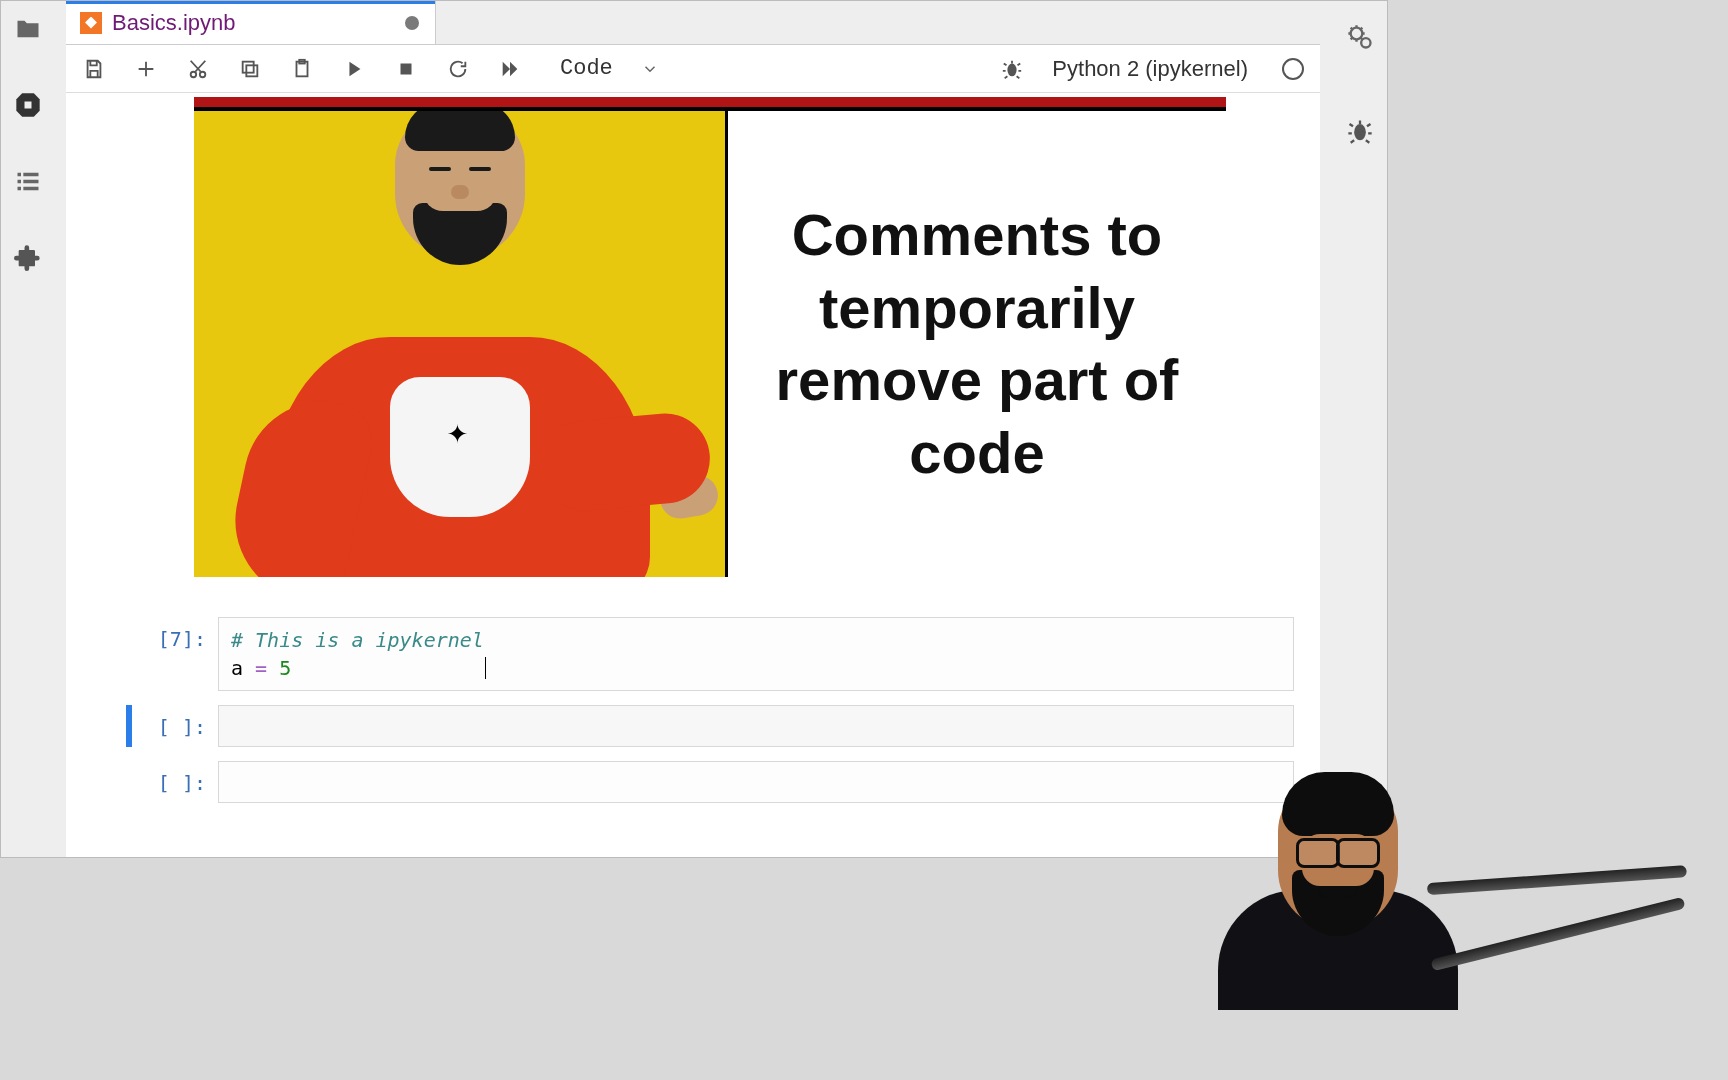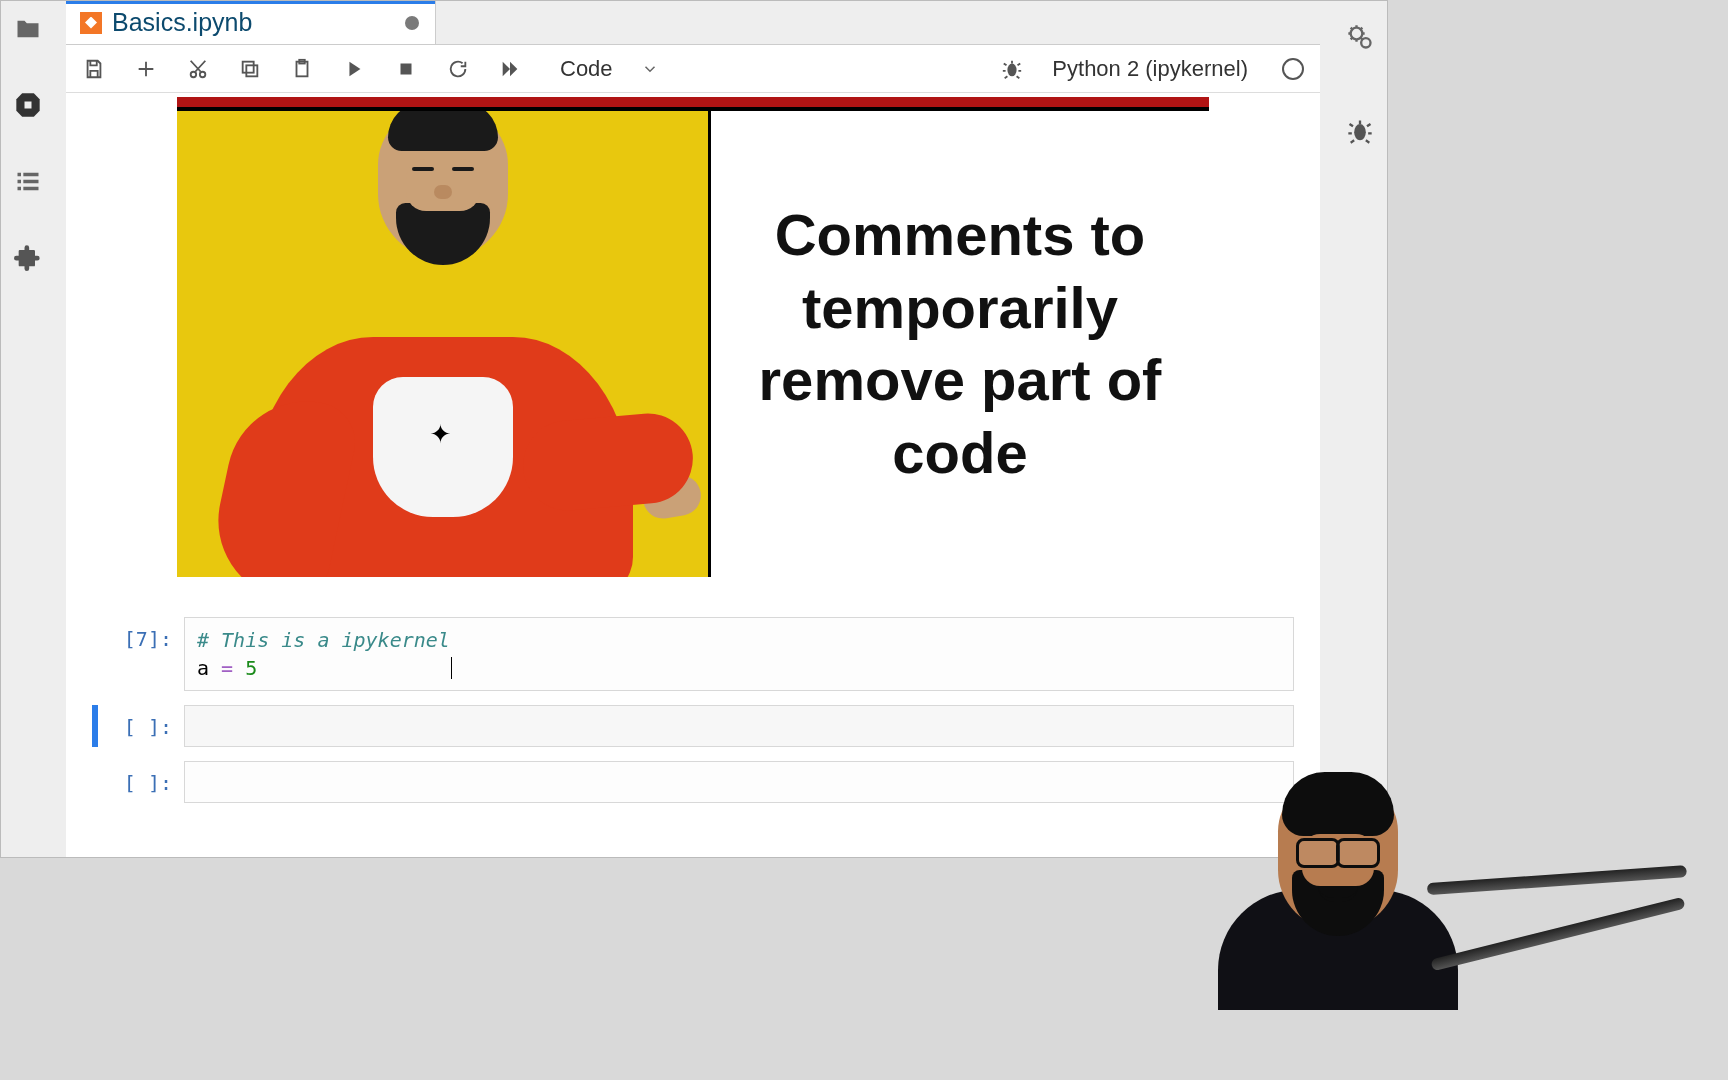--- a/index.html
+++ b/index.html
@@ -15,37 +15,37 @@
   
   
   .main-col { position: absolute; left: 65px; top: 0; right: 67px; height: 100%; background: #fff; display: flex; flex-direction: column; }
   
   
   .tab-bar { height: 44px; background: #eeeeee; display: flex; align-items: stretch; border-bottom: 1px solid #ccc; }
   .tab { position: relative; padding: 0 46px 0 14px; display: flex; align-items: center; gap: 10px; background: #fff; border-right: 1px solid #ccc; min-width: 370px; }
   .tab::before { content: ""; position: absolute; top: 0; left: 0; right: 0; height: 3px; background: #2b7de9; }
   .tab-logo { width: 22px; height: 22px; background: #f37626; display: inline-block; border: 2px solid #f37626; position: relative; }
   .tab-logo::after { content: ""; position: absolute; inset: 3px; background: #fff; clip-path: polygon(50% 0, 100% 50%, 50% 100%, 0 50%); }
-  .tab-title { font-size: 25px; color: #0c4a6e; }
+  .tab-title { font-size: 22px; color: #701a75; }
   .tab-dirty { position: absolute; right: 16px; width: 14px; height: 14px; border-radius: 50%; background: #7a7a7a; }
   
   
   .toolbar { height: 48px; background: #fff; border-bottom: 1px solid #ddd; display: flex; align-items: center; padding: 0 16px; gap: 28px; }
-  .toolbar-group { display: flex; align-items: center; gap: 28px; }
+  .toolbar-group { display: flex; align-items: center; gap: 28px; font-family: Liberation Mono, monospace; }
   .tb-btn { width: 24px; height: 24px; display: flex; align-items: center; justify-content: center; color: #555; cursor: pointer; }
   .tb-btn svg { width: 22px; height: 22px; fill: none; stroke: currentColor; stroke-width: 2; }
   .tb-btn.filled svg { fill: currentColor; stroke: none; }
   .celltype { display: flex; align-items: center; gap: 28px; font-size: 22px; color: #333; margin-left: 10px; cursor: pointer; }
   .celltype svg { width: 18px; height: 18px; stroke: #666; stroke-width: 2; fill: none; }
   .toolbar-spacer { flex: 1; }
   .kernel-label { font-size: 22px; color: #333; margin-right: 6px; }
   .kernel-circle { width: 22px; height: 22px; border: 2px solid #555; border-radius: 50%; }
   
   
-  .notebook { flex: 1; overflow: hidden; background: #fff; position: relative; padding-top: 4px; }
+  .notebook { flex: 1; overflow: hidden; background: #fff; position: relative; padding-top: 4px; padding-left: 34px; }
   
   .meme-strip { margin: 0 auto 40px auto; width: 1032px; }
   .meme-top { height: 12px; background: #b01414; border-bottom: 2px solid #000; }
   .meme-row { display: flex; height: 468px; border-top: 2px solid #000; }
   .meme-left { width: 534px; background: #e8c80e; position: relative; border-right: 3px solid #000; overflow: hidden; }
   .meme-right { flex: 1; background: #fff; display: flex; align-items: center; justify-content: center; padding: 10px 30px; }
   .meme-text { font-size: 58px; font-weight: 600; text-align: center; line-height: 1.25; font-family: Arial, sans-serif; color: #111; }
   
   
   .drake { position: absolute; bottom: -20px; left: 50%; transform: translateX(-50%); width: 460px; height: 460px; }

